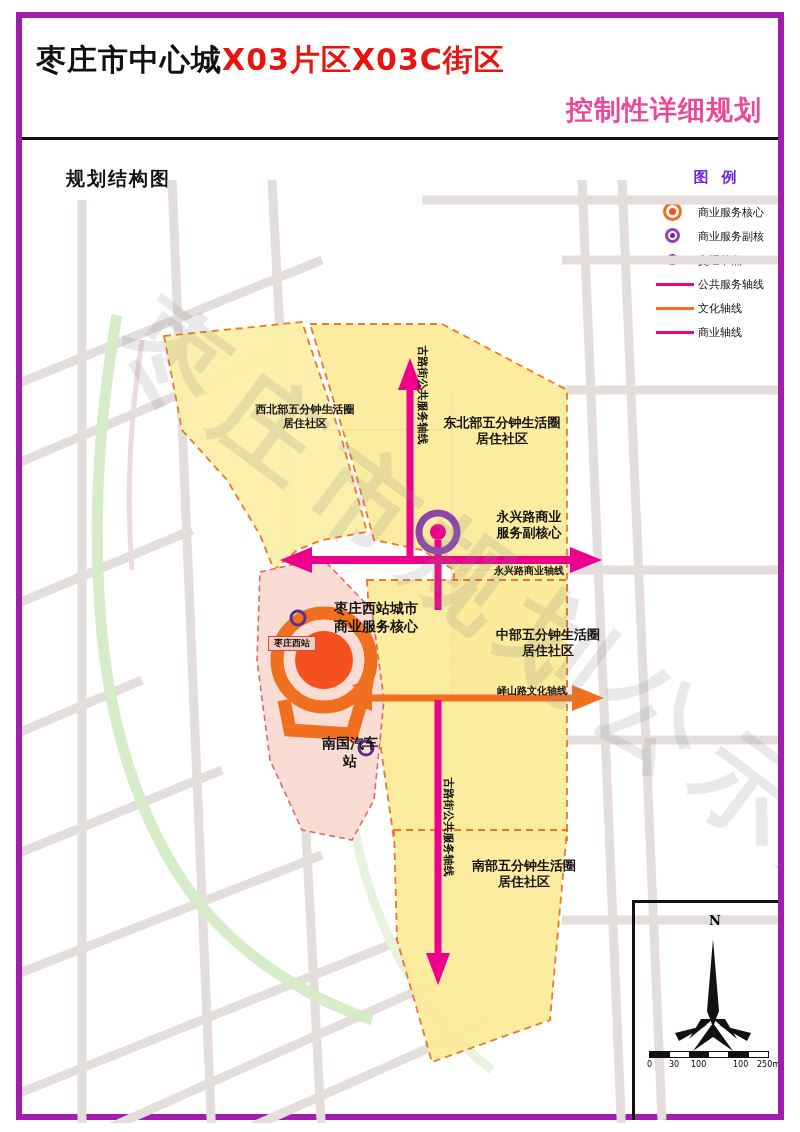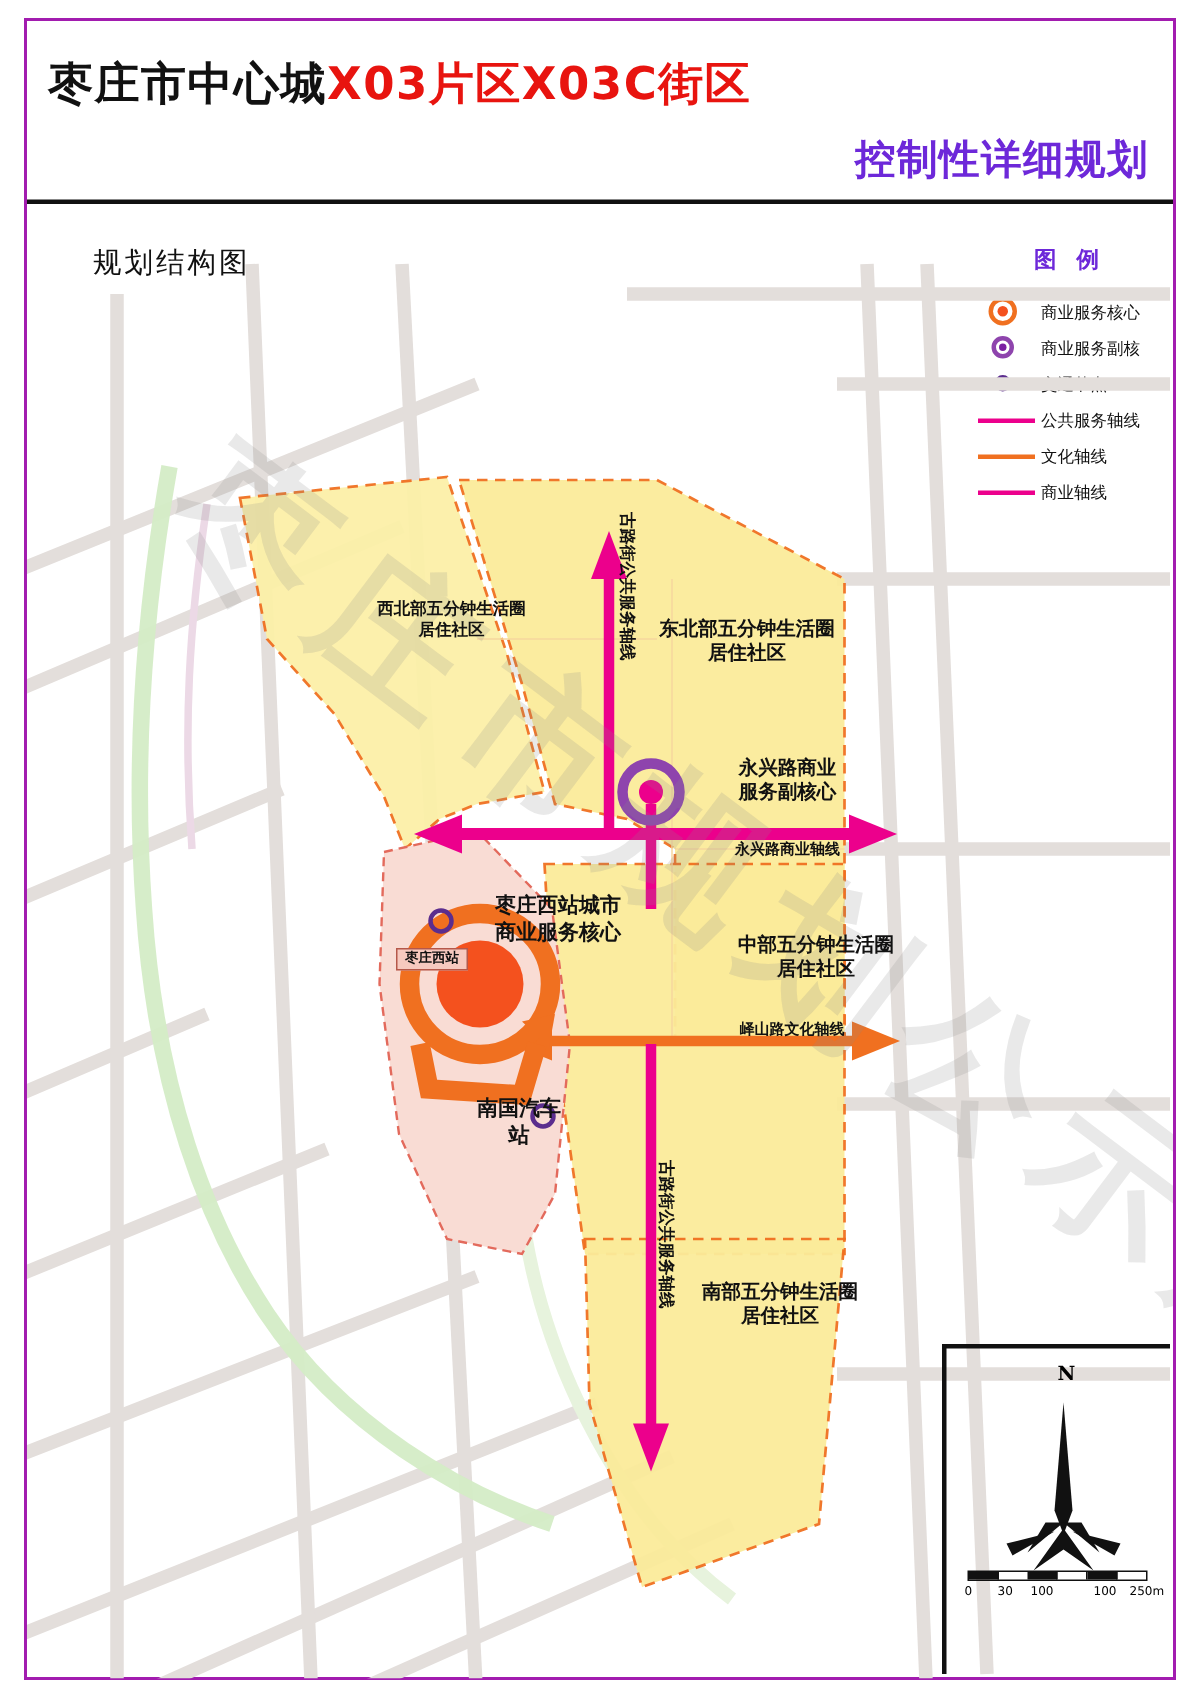--- a/index.html
+++ b/index.html
@@ -1,38 +1,38 @@
 <!DOCTYPE html>
 <html><head>
 <meta charset="utf-8">
 <style>
   html,body{margin:0;padding:0;background:#ffffff;}
   body{width:800px;height:1132px;position:relative;overflow:hidden;
        font-family:"Liberation Sans","DejaVu Sans",sans-serif;}
 
   
   .frame{position:absolute;left:16px;top:12px;width:768px;height:1108px;
-         border:2px solid #a21caf;box-sizing:border-box;}
+         border:6px solid #a21caf;box-sizing:border-box;}
   .frame-inner{position:absolute;left:0;top:0;right:0;bottom:0;}
 
   
   .title-block{position:absolute;left:0;top:0;width:100%;height:122px;
                border-bottom:3px solid #111;box-sizing:border-box;}
   .title-line1{position:absolute;left:14px;top:22px;white-space:nowrap;
                font-size:30px;font-weight:bold;letter-spacing:1px;
                font-family:"DejaVu Sans",sans-serif;}
   .title-line1 .blk{color:#111;}
   .title-line1 .red{color:#e8140f;}
   .title-line2{position:absolute;right:16px;top:74px;white-space:nowrap;
-               font-size:27px;font-weight:bold;color:#6d28d9;letter-spacing:1px;
+               font-size:27px;font-weight:bold;color:#ec4899;letter-spacing:1px;
                font-family:"DejaVu Sans",sans-serif;}
 
   
   .map-heading{position:absolute;left:44px;top:148px;font-size:19px;
-               font-weight:normal;color:#111;letter-spacing:2px;
+               font-weight:bold;color:#111;letter-spacing:2px;
                font-family:"DejaVu Sans",sans-serif;}
 
   
   .legend{position:absolute;left:630px;top:150px;width:130px;}
   .legend-title{font-size:15px;font-weight:bold;color:#6d28d9;text-align:center;
                 letter-spacing:4px;margin-bottom:14px;
                 font-family:"DejaVu Sans",sans-serif;}
   .legend-row{display:flex;align-items:center;height:22px;margin-bottom:2px;}
   .legend-sym{width:46px;height:22px;position:relative;flex:0 0 46px;}
   .legend-lbl{font-size:11px;color:#111;white-space:nowrap;

